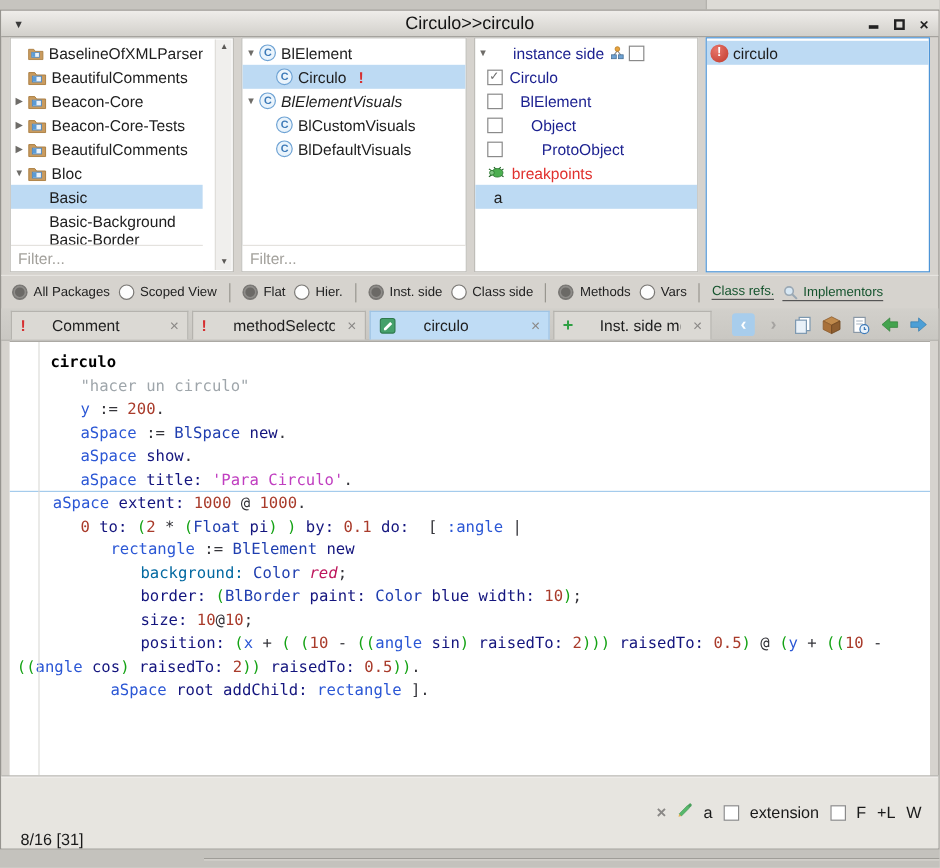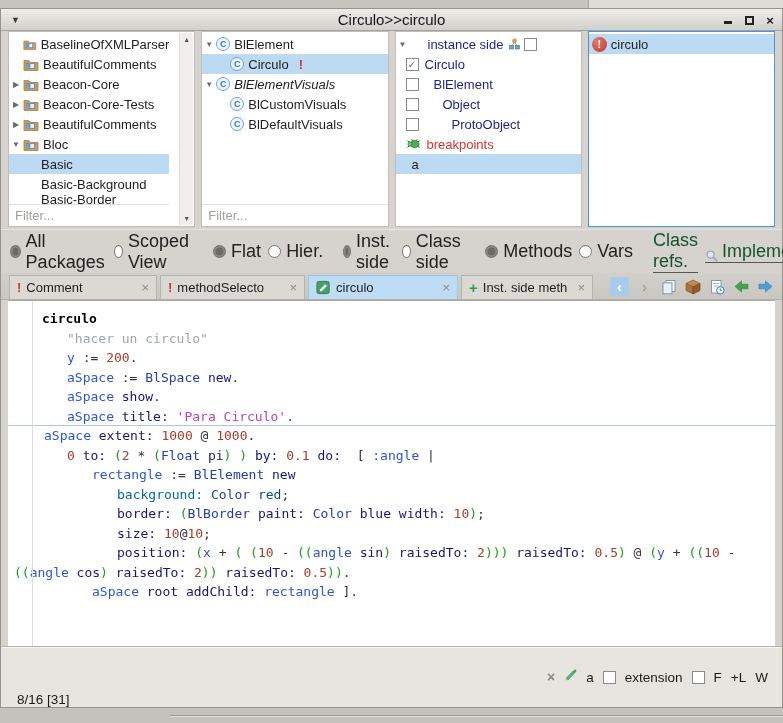--- a/index.html
+++ b/index.html
@@ -44,32 +44,32 @@
   .filter { flex:0 0 22px; border-top:1px solid #E4E2DE; position:relative; }
   .filter input { width:100%; height:100%; border:none; outline:none; font-size:13px; padding:0 6px; font-family:inherit; color:#333; background:#FFF; }
   .filter input::placeholder { color:#A3A19C; }
   
   .vscroll { position:absolute; top:1px; right:1px; bottom:1px; width:14px; background:#F0EFED; border-left:1px solid #E0DEDA; display:flex; flex-direction:column; justify-content:space-between; align-items:center; }
   .vscroll .arr { font-size:7px; color:#5A5855; padding:3px 0; cursor:default; }
   .pane-packages .list, .pane-packages .filter { margin-right:25px; }
   .cut-row { height:10px; overflow:hidden; }
 
   
-  .toolbar { flex:0 0 28px; display:flex; align-items:center; padding-left:9px; gap:7px; font-size:18px; color:#222; border-top:1px solid #E6E4E0; }
+  .toolbar { flex:0 0 28px; display:flex; align-items:center; padding-left:9px; gap:7px; font-size:11px; color:#222; border-top:1px solid #E6E4E0; }
   .radio-item { display:flex; align-items:center; gap:5px; }
   .radio { width:13px; height:13px; border-radius:50%; border:1px solid #7A7875; background:#FDFDFD; }
   .radio.on { background:#6B6966; box-shadow:inset 0 0 0 1.5px #8E8C89; }
   .tsep { width:1px; height:16px; background:#98968F; margin:0 3px; }
   .tlink { text-decoration:none; color:#14532d; border-bottom:1px solid #555; display:flex; align-items:flex-end; gap:4px; }
 
   
   .tabbar { flex:0 0 27px; background:linear-gradient(#D2D0CB,#C9C7C2); border-bottom:1px solid #B2B0AB; display:flex; align-items:flex-end; padding-left:8px; }
   .tab { height:24px; display:flex; align-items:center; padding:0 7px; margin-right:3px; background:#DBD9D4; border:1px solid #B5B3AE; border-bottom:none; font-size:13px; overflow:hidden; flex:0 0 auto; }
   .tab.active { background:#BFDCF5; border-color:#9FC4E4; }
-  .tab .t-label { white-space:nowrap; overflow:hidden; margin:0 6px 0 5px; }
+  .tab .t-label { white-space:nowrap; overflow:hidden; margin:0 6px 0 22px; }
   .tab .t-close { color:#8A8886; font-size:13px; margin-left:auto; padding-left:4px; }
   .tab .bang { color:#D63031; font-weight:bold; }
   .tab .plus { color:#2EA043; font-weight:bold; font-size:15px; }
   .tabnav { margin-left:auto; display:flex; align-items:center; gap:6px; padding:0 8px 3px 0; }
   .navbtn { width:19px; height:19px; border-radius:3px; display:flex; align-items:center; justify-content:center; font-size:15px; font-weight:bold; }
   .navbtn.back { background:#A8CDEC; color:#FFF; }
   .navbtn.fwd { color:#A5A3A0; }
   .icbtn { width:18px; height:18px; display:flex; align-items:center; justify-content:center; }
 
   
@@ -398,21 +398,21 @@
   <div class="editor" id="editor">
       <div class="cl" style="padding-left: 34px;"><span class="sig" style="color: rgb(0, 0, 0);">circulo</span></div>
       <div class="cl" style="padding-left: 59px;"><span style="color: rgb(159, 166, 171);">"hacer un circulo"</span></div>
       <div class="cl" style="padding-left: 59px;"><span style="color: rgb(43, 87, 213);">y</span><span style="color: rgb(52, 52, 58);"> := </span><span style="color: rgb(169, 59, 43);">200</span><span style="color: rgb(52, 52, 58);">.</span></div>
       <div class="cl" style="padding-left: 59px;"><span style="color: rgb(43, 87, 213);">aSpace</span><span style="color: rgb(52, 52, 58);"> := </span><span style="color: rgb(31, 62, 176);">BlSpace</span><span style="color: rgb(20, 21, 126);"> new</span><span style="color: rgb(52, 52, 58);">.</span></div>
       <div class="cl" style="padding-left: 59px;"><span style="color: rgb(43, 87, 213);">aSpace</span><span style="color: rgb(20, 21, 126);"> show</span><span style="color: rgb(52, 52, 58);">.</span></div>
       <div class="cl caret" style="padding-left: 59px;"><span style="color: rgb(43, 87, 213);">aSpace</span><span style="color: rgb(20, 21, 126);"> title: </span><span style="color: rgb(192, 62, 192);">'Para Circulo'</span><span style="color: rgb(52, 52, 58);">.</span></div>
       <div class="cl" style="padding-left: 36px;"><span style="color: rgb(43, 87, 213);">aSpace</span><span style="color: rgb(20, 21, 126);"> extent: </span><span style="color: rgb(169, 59, 43);">1000</span><span style="color: rgb(52, 52, 58);"> @ </span><span style="color: rgb(169, 59, 43);">1000</span><span style="color: rgb(52, 52, 58);">.</span></div>
       <div class="cl" style="padding-left: 59px;"><span style="color: rgb(169, 59, 43);">0</span><span style="color: rgb(52, 52, 58);"> </span><span style="color: rgb(20, 21, 126);">to:</span><span style="color: rgb(52, 52, 58);"> </span><span style="color: rgb(21, 163, 21);">(</span><span style="color: rgb(169, 59, 43);">2</span><span style="color: rgb(52, 52, 58);"> * </span><span style="color: rgb(21, 163, 21);">(</span><span style="color: rgb(31, 62, 176);">Float</span><span style="color: rgb(20, 21, 126);"> pi</span><span style="color: rgb(21, 163, 21);">) )</span><span style="color: rgb(52, 52, 58);"> </span><span style="color: rgb(20, 21, 126);">by:</span><span style="color: rgb(52, 52, 58);"> </span><span style="color: rgb(169, 59, 43);">0.1</span><span style="color: rgb(52, 52, 58);"> </span><span style="color: rgb(20, 21, 126);">do:</span><span style="color: rgb(52, 52, 58);">  [ </span><span style="color: rgb(43, 87, 213);">:angle</span><span style="color: rgb(52, 52, 58);"> |</span></div>
       <div class="cl" style="padding-left: 84px;"><span style="color: rgb(43, 87, 213);">rectangle</span><span style="color: rgb(52, 52, 58);"> := </span><span style="color: rgb(31, 62, 176);">BlElement</span><span style="color: rgb(20, 21, 126);"> new</span></div>
-      <div class="cl" style="padding-left: 109px;"><span style="color: #0369a1;">background: </span><span style="color: rgb(31, 62, 176);">Color</span><span style="color: #0c4a6e;"> red</span><span style="color: rgb(52, 52, 58);">;</span></div>
+      <div class="cl" style="padding-left: 109px;"><span style="color: #0369a1;">background: </span><span style="color: rgb(31, 62, 176);">Color</span><span style="color: #be185d; font-style: italic;"> red</span><span style="color: rgb(52, 52, 58);">;</span></div>
       <div class="cl" style="padding-left: 109px;"><span style="color: rgb(20, 21, 126);">border: </span><span style="color: rgb(21, 163, 21);">(</span><span style="color: rgb(31, 62, 176);">BlBorder</span><span style="color: rgb(20, 21, 126);"> paint: </span><span style="color: rgb(31, 62, 176);">Color</span><span style="color: rgb(20, 21, 126);"> blue width: </span><span style="color: rgb(169, 59, 43);">10</span><span style="color: rgb(21, 163, 21);">)</span><span style="color: rgb(52, 52, 58);">;</span></div>
       <div class="cl" style="padding-left: 109px;"><span style="color: rgb(20, 21, 126);">size: </span><span style="color: rgb(169, 59, 43);">10</span><span style="color: rgb(52, 52, 58);">@</span><span style="color: rgb(169, 59, 43);">10</span><span style="color: rgb(52, 52, 58);">;</span></div>
       <div class="cl" style="padding-left: 109px;"><span style="color: rgb(20, 21, 126);">position: </span><span style="color: rgb(21, 163, 21);">(</span><span style="color: rgb(43, 87, 213);">x</span><span style="color: rgb(52, 52, 58);"> + </span><span style="color: rgb(21, 163, 21);">( </span><span style="color: rgb(21, 163, 21);">(</span><span style="color: rgb(169, 59, 43);">10</span><span style="color: rgb(52, 52, 58);"> - </span><span style="color: rgb(21, 163, 21);">((</span><span style="color: rgb(43, 87, 213);">angle</span><span style="color: rgb(20, 21, 126);"> sin</span><span style="color: rgb(21, 163, 21);">)</span><span style="color: rgb(20, 21, 126);"> raisedTo: </span><span style="color: rgb(169, 59, 43);">2</span><span style="color: rgb(21, 163, 21);">)))</span><span style="color: rgb(20, 21, 126);"> raisedTo: </span><span style="color: rgb(169, 59, 43);">0.5</span><span style="color: rgb(21, 163, 21);">)</span><span style="color: rgb(52, 52, 58);"> @ </span><span style="color: rgb(21, 163, 21);">(</span><span style="color: rgb(43, 87, 213);">y</span><span style="color: rgb(52, 52, 58);"> + </span><span style="color: rgb(21, 163, 21);">((</span><span style="color: rgb(169, 59, 43);">10</span><span style="color: rgb(52, 52, 58);"> -</span></div>
       <div class="cl" style="padding-left: 6px;"><span style="color: rgb(21, 163, 21);">((</span><span style="color: rgb(43, 87, 213);">angle</span><span style="color: rgb(20, 21, 126);"> cos</span><span style="color: rgb(21, 163, 21);">)</span><span style="color: rgb(20, 21, 126);"> raisedTo: </span><span style="color: rgb(169, 59, 43);">2</span><span style="color: rgb(21, 163, 21);">))</span><span style="color: rgb(20, 21, 126);"> raisedTo: </span><span style="color: rgb(169, 59, 43);">0.5</span><span style="color: rgb(21, 163, 21);">))</span><span style="color: rgb(52, 52, 58);">.</span></div>
       <div class="cl" style="padding-left: 84px;"><span style="color: rgb(43, 87, 213);">aSpace</span><span style="color: rgb(20, 21, 126);"> root addChild: </span><span style="color: rgb(43, 87, 213);">rectangle</span><span style="color: rgb(52, 52, 58);"> ].</span></div>
     </div>
 
   <div class="statusbar">
     <span class="pos">8/16 [31]</span>
     <span class="right" id="status-right">

